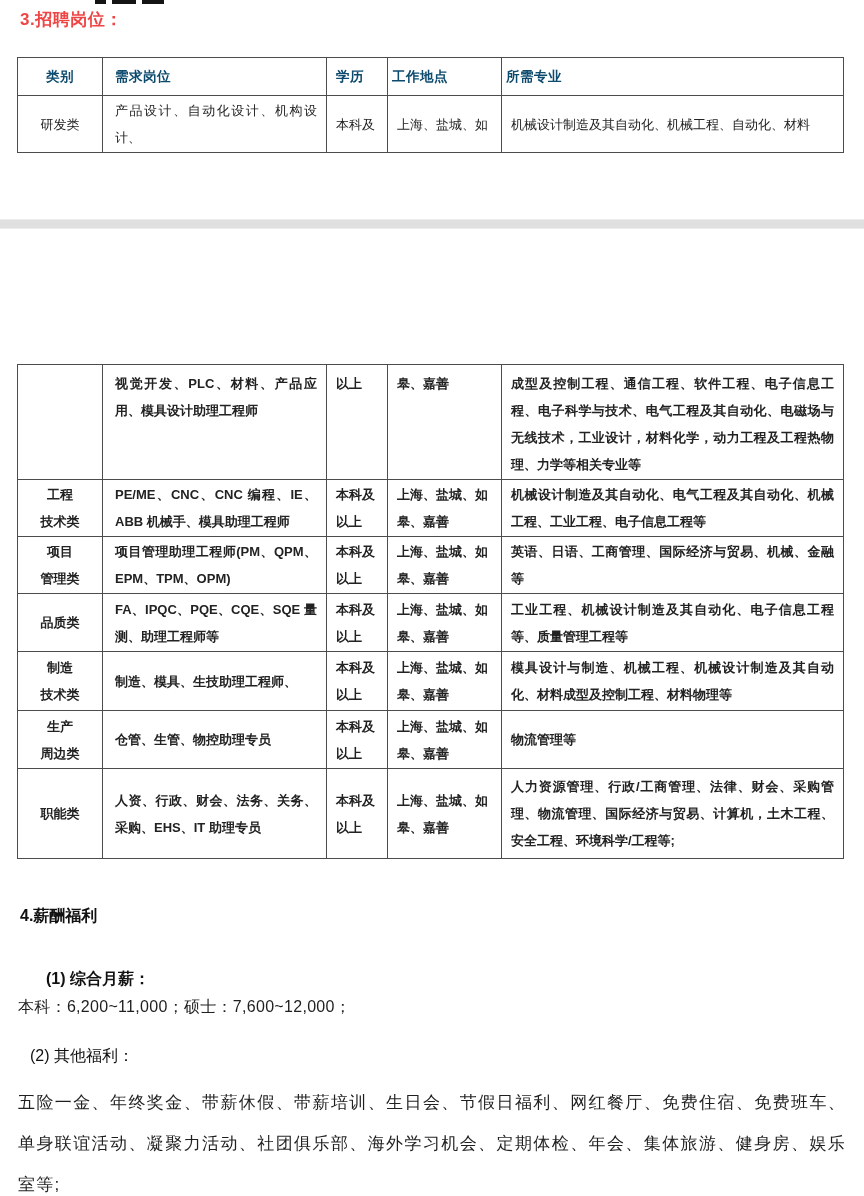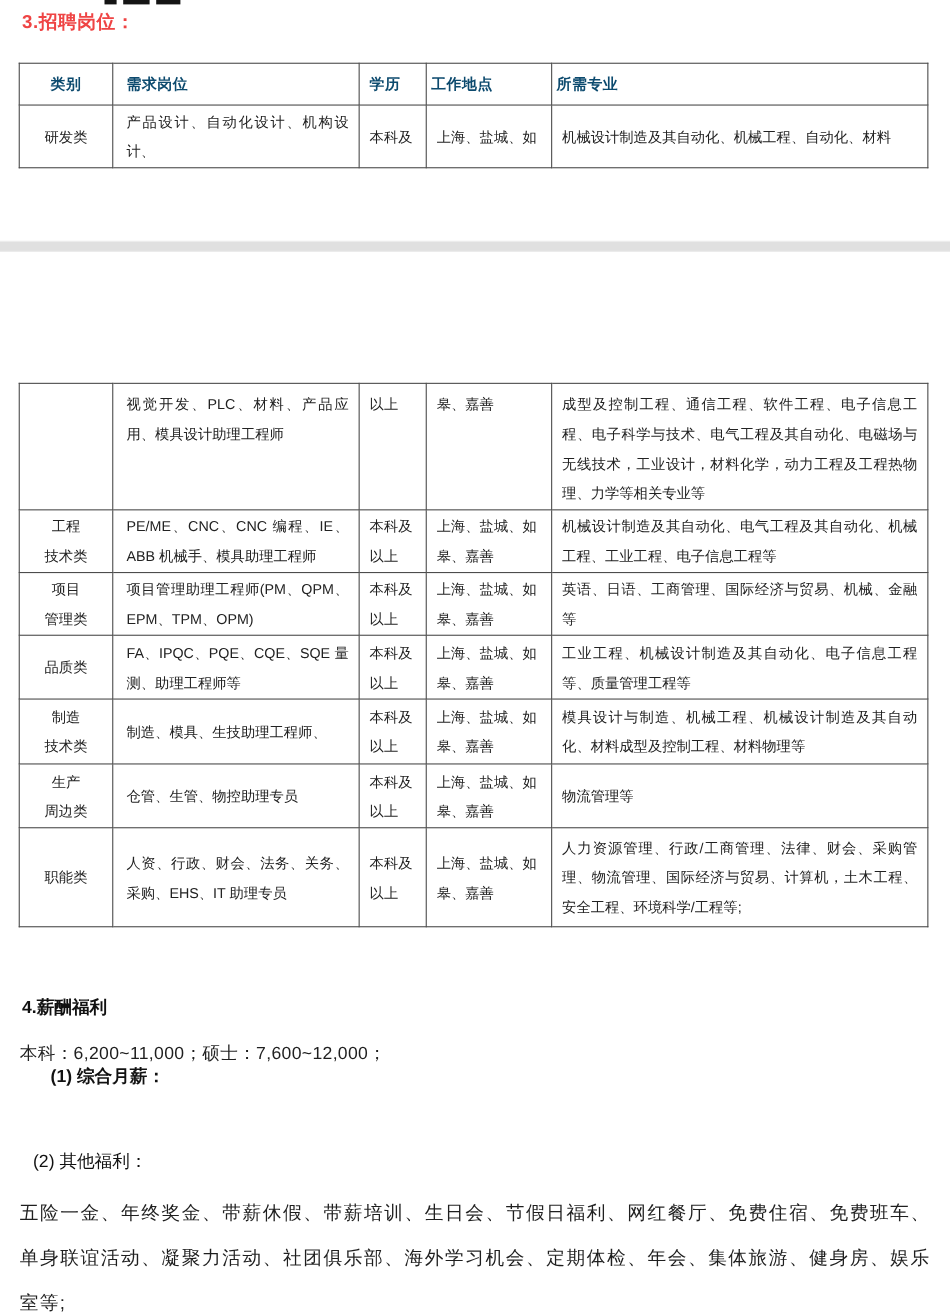--- a/index.html
+++ b/index.html
@@ -25,21 +25,21 @@
     position: absolute; left: 20px; top: 8px;
     font-size: 17px; font-weight: 700; margin: 0;
     letter-spacing: 0.5px; color: #ef4444;
   }
 
   table.doc {
     position: absolute; left: 17px; width: 826px;
     border-collapse: collapse; table-layout: fixed;
   }
   .t1 { top: 57px; }
-  .t2 { top: 348px; }
+  .t2 { top: 364px; font-weight: bold; }
 
   .doc th, .doc td { border: 1px solid #4c4c4c; }
   .doc th {
     font-size: 13.5px; font-weight: 700; text-align: center;
     padding: 0 4px; color: #0c4a6e; letter-spacing: 0.5px;
   }
   .t1 thead tr { height: 38px; }
   .t1 tbody tr { height: 44px; }
 
   .doc td {
@@ -73,21 +73,21 @@
 
   .h-sec4 {
     position: absolute; left: 20px; top: 906px;
     font-size: 16px; font-weight: 700; margin: 0; color: #111;
   }
   .h-sub1 {
     position: absolute; left: 30px; top: 953px;
     font-size: 16px; font-weight: 700; margin: 16px; color: #111;
   }
   .p-salary {
-    position: absolute; left: 18px; top: 948px;
+    position: absolute; left: 18px; top: 997px;
     font-size: 16px; margin: 0; color: #1f1f1f; letter-spacing: 0.3px;
   }
   .h-sub2 {
     position: absolute; left: 30px; top: 1046px;
     font-size: 16px; font-weight: 400; margin: 0; color: #111;
   }
   .p-benefits {
     position: absolute; left: 18px; top: 1082px; width: 828px;
     font-size: 17px; line-height: 41px; margin: 0;
     text-align: justify; letter-spacing: 1.2px; color: #1f1f1f;

